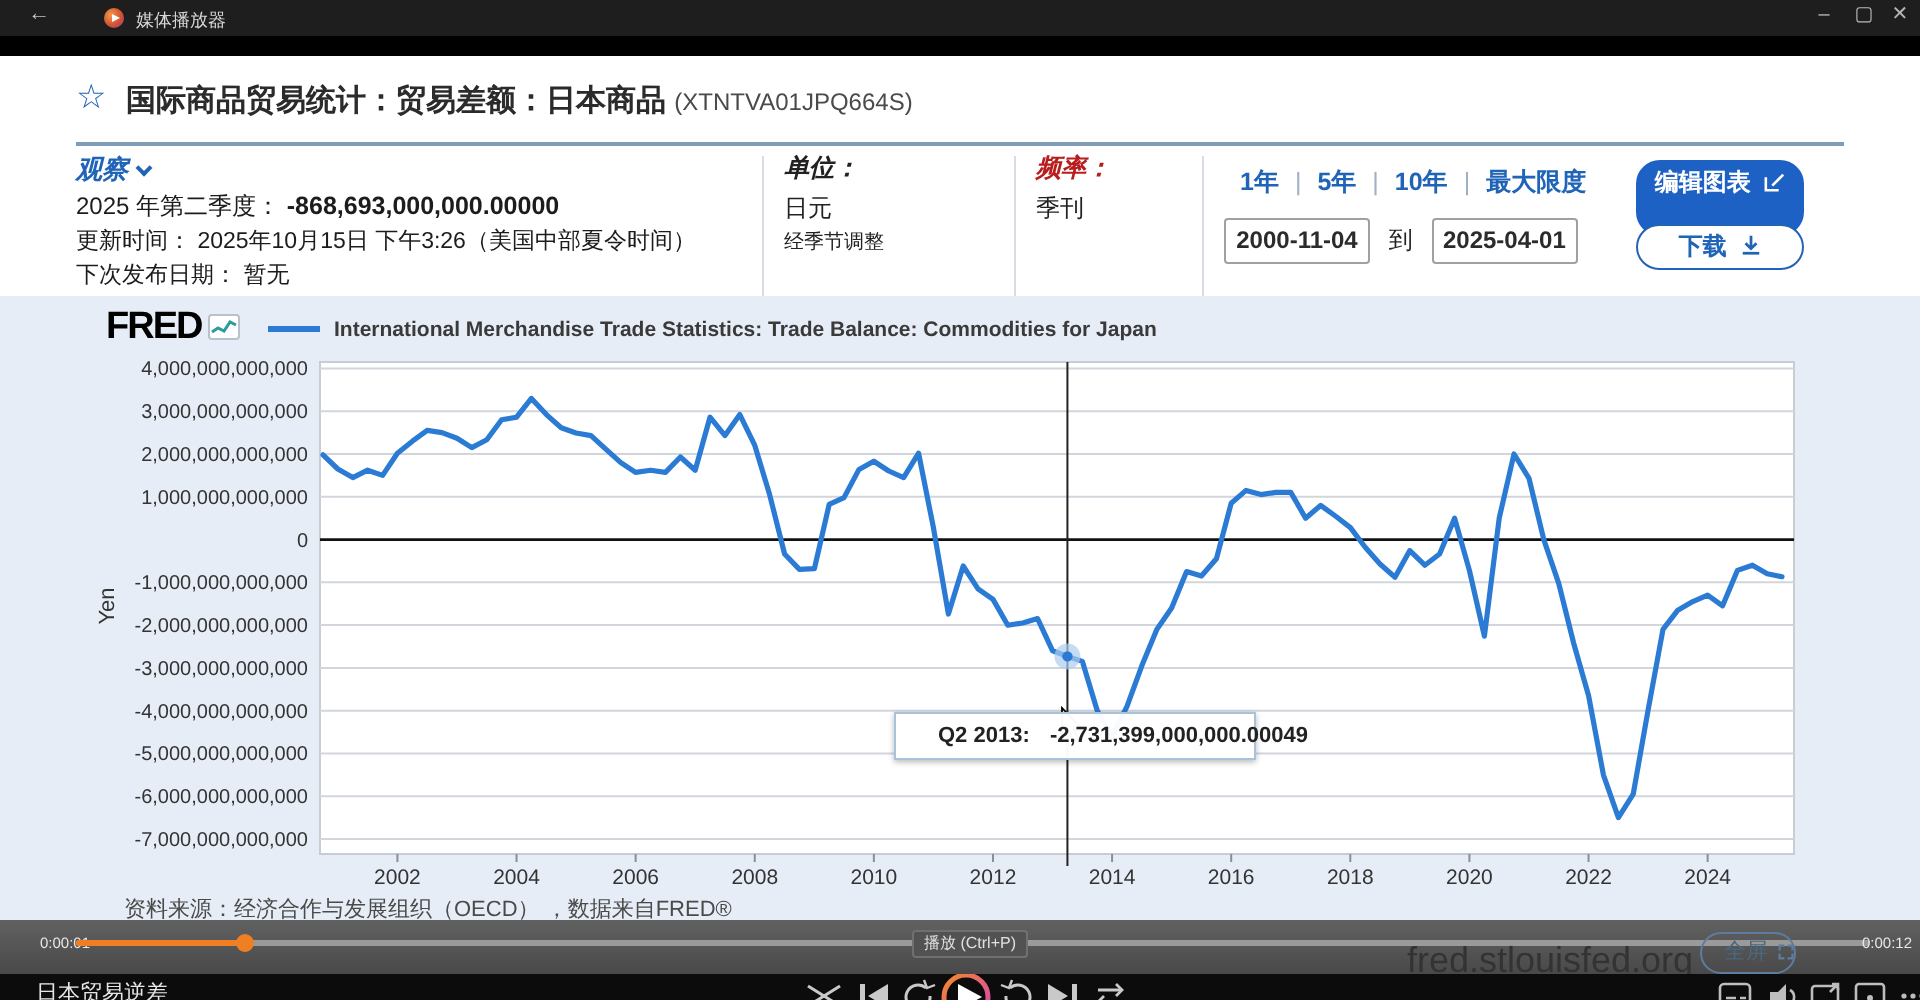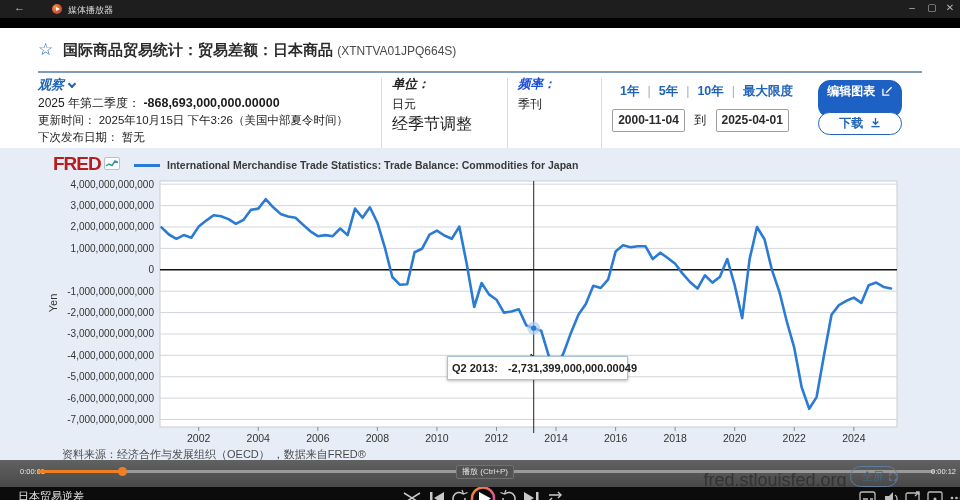--- a/index.html
+++ b/index.html
@@ -30,48 +30,48 @@
   .obs-label{position:absolute;left:38px;top:48px;font-size:13px;font-weight:bold;font-style:italic;color:#2064b8;}
   .chev{display:inline-block;width:6px;height:6px;border-right:2px solid #2064b8;border-bottom:2px solid #2064b8;
         transform:rotate(45deg);margin-left:5px;margin-bottom:2px;}
   .obs-line1{position:absolute;left:38px;top:67px;font-size:12px;color:#1c1c1c;}
   .obs-line1 b{font-size:12.5px;}
   .obs-line2{position:absolute;left:38px;top:85px;font-size:11.5px;color:#1c1c1c;}
   .obs-line3{position:absolute;left:38px;top:102px;font-size:11.5px;color:#1c1c1c;}
 
   .units-label{position:absolute;left:392px;top:48px;font-size:12.5px;font-weight:bold;font-style:italic;color:#222;}
   .units-l1{position:absolute;left:392px;top:68px;font-size:12px;color:#222;}
-  .units-l2{position:absolute;left:392px;top:86px;font-size:16px;color:#222;}
-  .freq-label{position:absolute;left:518px;top:48px;font-size:12.5px;font-weight:bold;font-style:italic;color:#1d4ed8;}
+  .units-l2{position:absolute;left:392px;top:86px;font-size:10px;color:#222;}
+  .freq-label{position:absolute;left:518px;top:48px;font-size:12.5px;font-weight:bold;font-style:italic;color:#b91c1c;}
   .freq-val{position:absolute;left:518px;top:68px;font-size:12px;color:#222;}
 
   .range-links{position:absolute;left:612px;top:55px;font-size:12.5px;font-weight:bold;color:#2064b8;}
   .range-links span.lnk{margin:0 8px;cursor:pointer;}
   .range-links span.sep{color:#9fb0c4;font-weight:normal;}
   .date-row{position:absolute;left:612px;top:81px;height:24px;font-size:12px;color:#222;}
   .date-box{display:inline-block;width:73px;height:23px;border:1px solid #a0a0a0;border-radius:2px;
             background:#fff;font-size:12px;font-weight:bold;color:#2b2b2b;text-align:center;line-height:21px;}
   .date-join{display:inline-block;margin:0 6px;font-size:12px;color:#222;line-height:23px;vertical-align:top;}
 
   .btn-edit{position:absolute;left:818px;top:52px;width:84px;height:38px;background:#1c61c3;border:1px solid #1c61c3;
             border-radius:12px;color:#fff;font-size:12px;font-weight:bold;text-align:center;line-height:21px;}
   .btn-dl{position:absolute;left:818px;top:84px;width:84px;height:23px;background:#fff;border:1.5px solid #2064b8;
           border-radius:12px;color:#2064b8;font-size:12px;font-weight:bold;text-align:center;line-height:20px;}
 
   
   .chart-section{position:absolute;left:0;top:148px;width:960px;height:314px;background:#e7edf6;}
   .chart-section svg{position:absolute;left:0;top:0;}
-  .fred-logo{position:absolute;left:53px;top:5px;font-size:19px;font-weight:bold;letter-spacing:-1px;color:#b91c1c;}
+  .fred-logo{position:absolute;left:53px;top:5px;font-size:19px;font-weight:bold;letter-spacing:-1px;color:#000000;}
   .fred-spark{position:absolute;left:104px;top:9px;width:16px;height:13px;background:#fff;border:1px solid #b8c2cc;border-radius:2px;}
   .legend{position:absolute;left:134px;top:11px;font-size:10.5px;font-weight:bold;color:#3a3a3a;}
   .legend .dash{display:inline-block;width:26px;height:3px;background:#2b7bd4;vertical-align:middle;margin-right:7px;margin-top:-2px;}
   .source-line{position:absolute;left:62px;top:299px;font-size:11px;color:#4a4a4a;}
   .tooltip{position:absolute;left:447px;top:208px;width:181px;height:24px;background:rgba(255,255,255,.97);
            border:1px solid #a7c2da;box-shadow:0 1px 3px rgba(0,0,0,.28);font-size:11px;font-weight:bold;color:#222;
-           line-height:22px;padding-left:4px;white-space:nowrap;}
+           line-height:22px;padding-left:21px;white-space:nowrap;}
   .tooltip .val{margin-left:7px;}
 
   
   .player-overlay{position:absolute;left:0;top:460px;width:960px;height:27px;
       background:linear-gradient(#616161,#494949);}
   .time{position:absolute;top:7px;font-size:7.5px;color:#e8e8e8;}
   .track{position:absolute;left:38px;top:10px;width:897px;height:3px;background:#9a9a9a;border-radius:2px;}
   .track-fill{position:absolute;left:0;top:0;height:3px;background:#f07f23;border-radius:2px;}
   .knob{position:absolute;top:-3px;width:9px;height:9px;border-radius:50%;background:#f07f23;}
   .play-tip{position:absolute;left:456px;top:5px;width:58px;height:14px;background:#525252;border:1px solid #707070;

